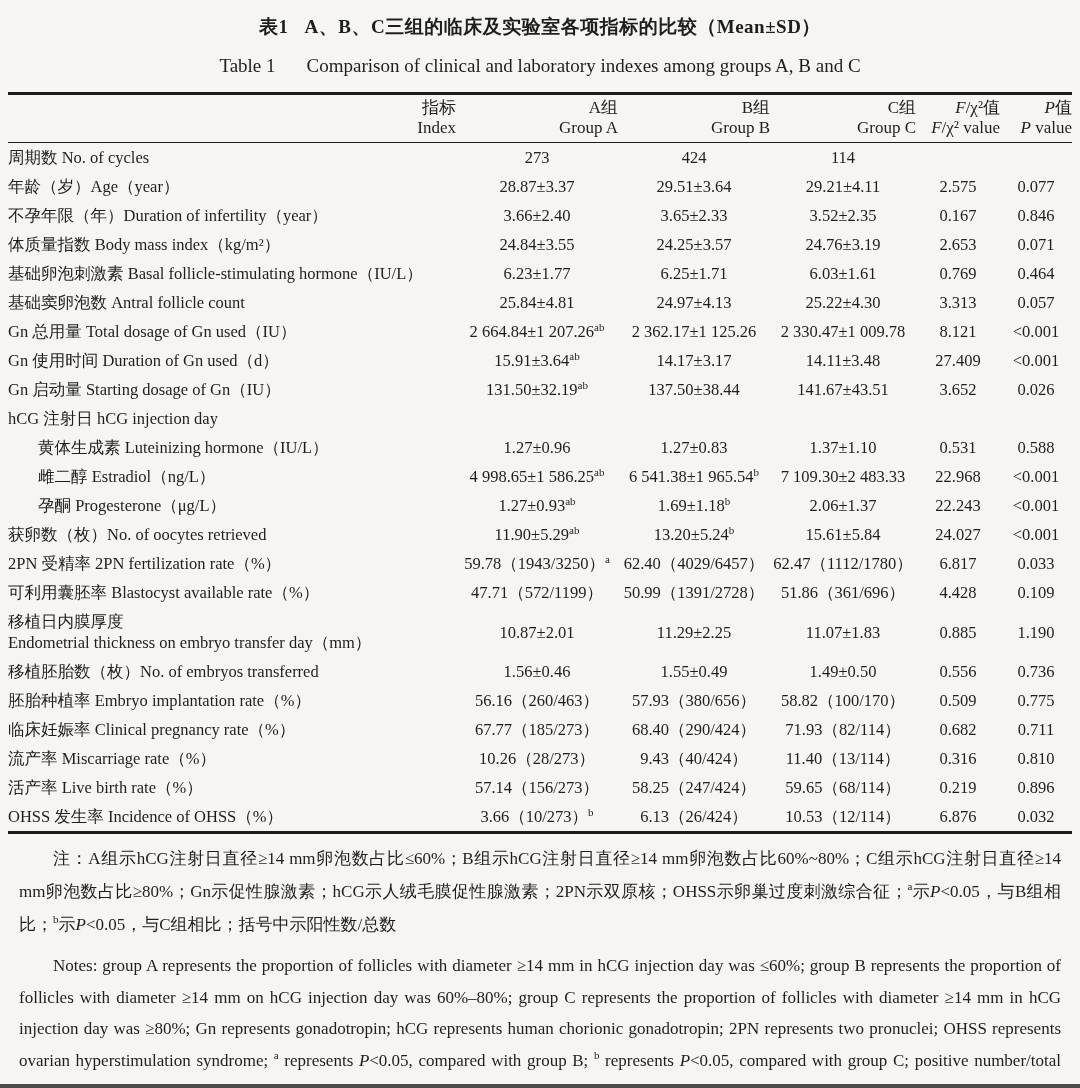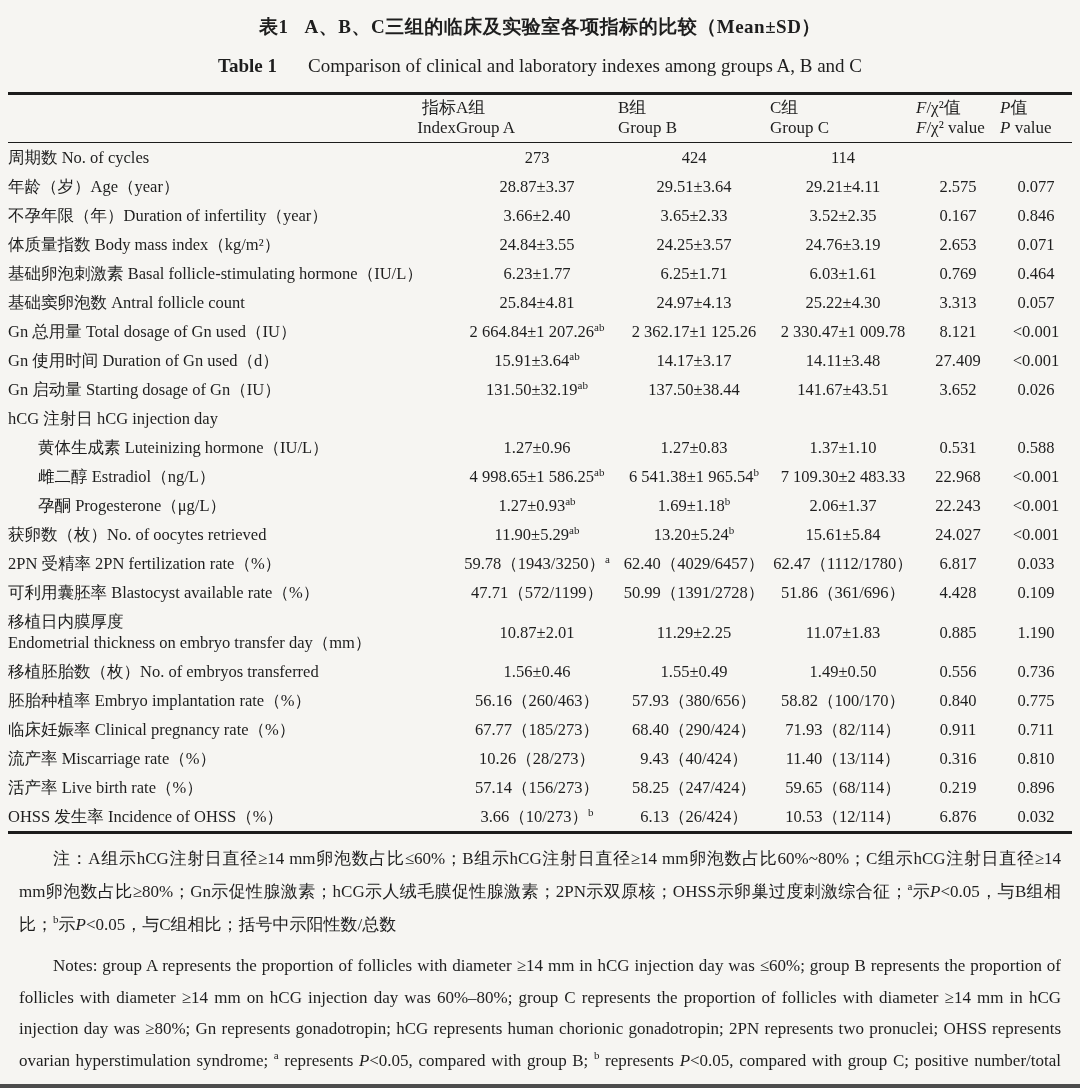--- a/index.html
+++ b/index.html
@@ -12,33 +12,33 @@
     position: relative;
   }
   .page { padding: 6px 8px 0 8px; }
 
   .title-zh {
     text-align: center; font-weight: bold; font-size: 19px;
     margin-top: 8px; letter-spacing: 0.5px;
   }
   .title-zh .tlabel { margin-right: 16px; }
   .title-en { text-align: center; font-size: 19px; margin-top: 15px; }
-  .title-en .tlabel { font-weight: bold; margin-right: 31px; }
+  .title-en .tlabel { font-weight: normal; margin-right: 31px; }
 
   table.cmp {
     width: 1064px; margin-top: 15px;
     border-collapse: collapse; table-layout: fixed;
     border-top: 3px solid #1c1c1c;
     border-bottom: 3px solid #1c1c1c;
   }
   thead th {
     font-weight: normal; font-size: 17px; line-height: 20px;
     padding: 3px 0 4px 0;
     border-bottom: 1.5px solid #1c1c1c;
-    vertical-align: middle; text-align: left;
+    vertical-align: middle; text-align: right;
   }
   thead th.h-label { text-align: right; }
   tbody td {
     font-size: 16.5px; line-height: 21px;
     padding: 4px 0 4px 0;
     vertical-align: middle;
   }
   td.c-label { text-align: left; white-space: nowrap; overflow: hidden; }
   td.c-label.indent { padding-left: 30px; }
   td.c-val { text-align: center; white-space: nowrap; overflow: hidden; }
@@ -289,31 +289,31 @@
           <td class="c-val c-f">0.556</td>
           <td class="c-val c-p">0.736</td>
         </tr>
         <tr>
           <td class="c-label">
             <div>胚胎种植率 Embryo implantation rate（%）</div>
           </td>
           <td class="c-val c-a">56.16（260/463）</td>
           <td class="c-val c-b">57.93（380/656）</td>
           <td class="c-val c-c">58.82（100/170）</td>
-          <td class="c-val c-f">0.840</td>
+          <td class="c-val c-f">0.509</td>
           <td class="c-val c-p">0.775</td>
         </tr>
         <tr>
           <td class="c-label">
             <div>临床妊娠率 Clinical pregnancy rate（%）</div>
           </td>
           <td class="c-val c-a">67.77（185/273）</td>
           <td class="c-val c-b">68.40（290/424）</td>
           <td class="c-val c-c">71.93（82/114）</td>
-          <td class="c-val c-f">0.911</td>
+          <td class="c-val c-f">0.682</td>
           <td class="c-val c-p">0.711</td>
         </tr>
         <tr>
           <td class="c-label">
             <div>流产率 Miscarriage rate（%）</div>
           </td>
           <td class="c-val c-a">10.26（28/273）</td>
           <td class="c-val c-b">9.43（40/424）</td>
           <td class="c-val c-c">11.40（13/114）</td>
           <td class="c-val c-f">0.316</td>

